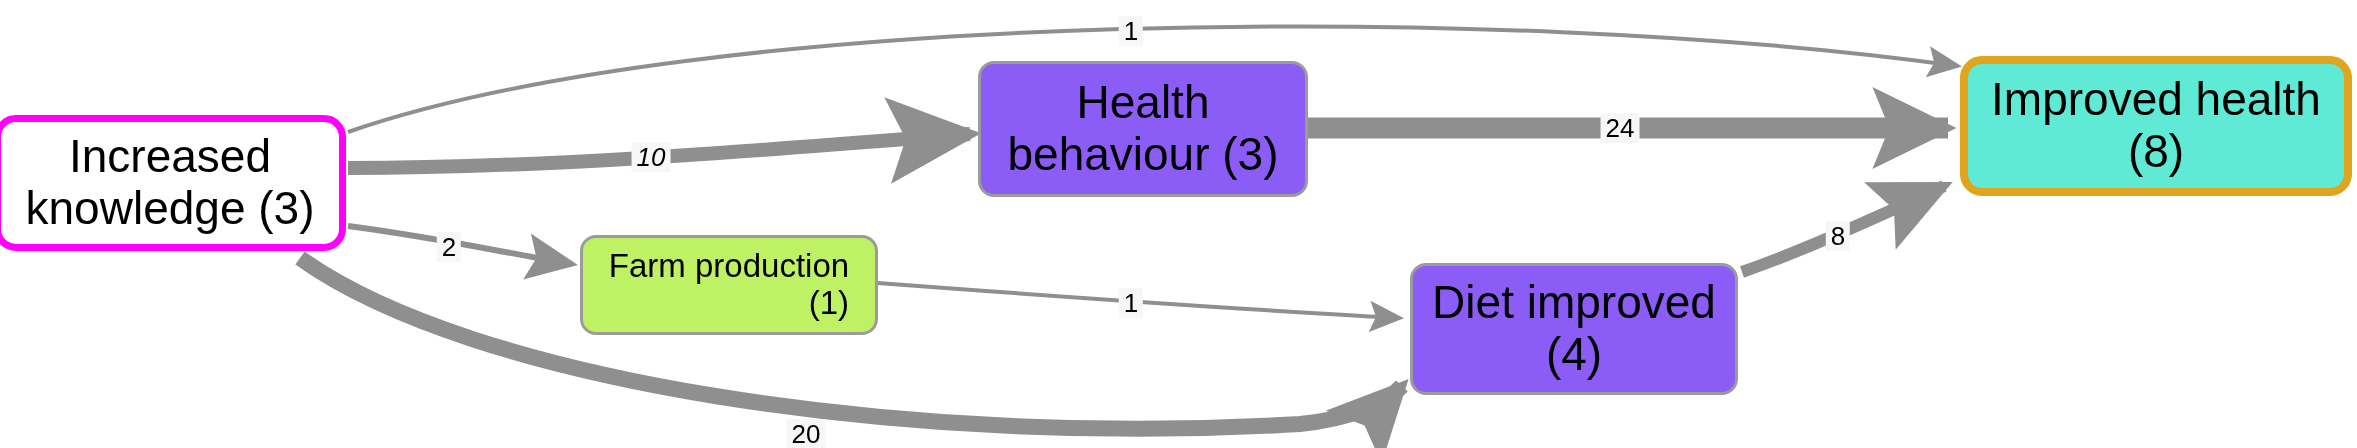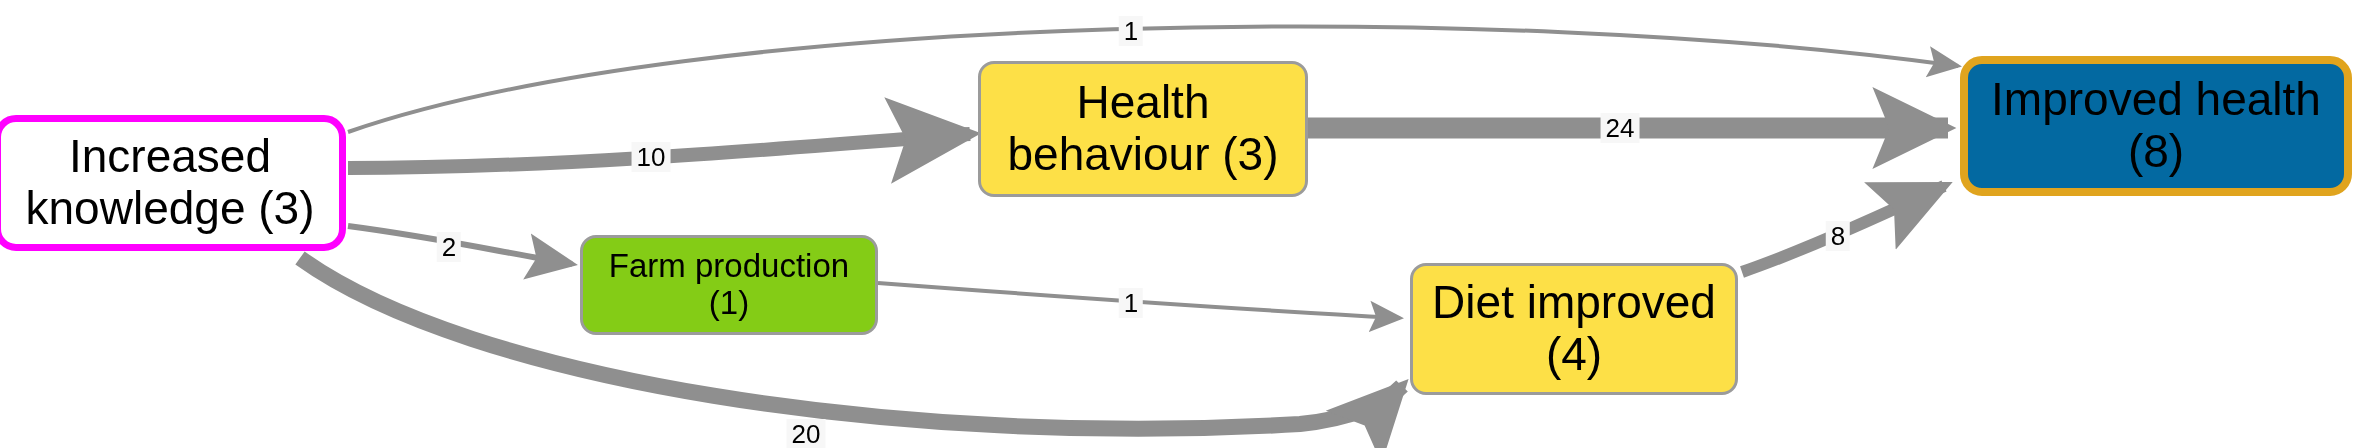--- a/index.html
+++ b/index.html
@@ -28,42 +28,43 @@
     display: flex;
     align-items: center;
     justify-content: center;
     text-align: center;
     color: #000000;
     line-height: 1.12;
     border-style: solid;
     white-space: pre-line;
   }
   .node-outcome {
-    background: #fde047;
+    background: #8b5cf6;
     border-color: #9b9b9b;
     border-width: 3px;
     border-radius: 16px;
     font-size: 46px;
   }
   .node-outcome-small {
-    background: #84cc16;
+    background: #bef264;
     border-color: #9b9b9b;
     border-width: 3px;
     border-radius: 16px;
     font-size: 33px;
+    text-align: right;
   }
   .node-source {
     background: #ffffff;
     border-color: #ff00ff;
     border-width: 7px;
     border-radius: 22px;
     font-size: 46px;
   }
   .node-final {
-    background: #0369a1;
+    background: #5eead4;
     border-color: #e0a41e;
     border-width: 8px;
     border-radius: 22px;
     font-size: 46px;
     text-align: center;
   }
   .edge-label {
     position: absolute;
     transform: translate(-50%, -50%);
     background: #f7f7f7;
@@ -130,21 +131,21 @@
 (4)</span>
   </div>
 
   <div class="node node-final" style="left:1960px; top:56px; width:392px; height:140px;">
     <span>Improved health
 (8)</span>
   </div>
 
   <div class="edge-label" style="left:1131px; top:31px;">1</div>
 
-  <div class="edge-label" style="left:651px; top:157px;">10</div>
+  <div class="edge-label" style="left:651px; top:157px;font-style:italic;">10</div>
 
   <div class="edge-label" style="left:449px; top:247px;">2</div>
 
   <div class="edge-label" style="left:806px; top:434px;">20</div>
 
   <div class="edge-label" style="left:1620px; top:128px;">24</div>
 
   <div class="edge-label" style="left:1131px; top:303px;">1</div>
 
   <div class="edge-label" style="left:1838px; top:236px;">8</div>

